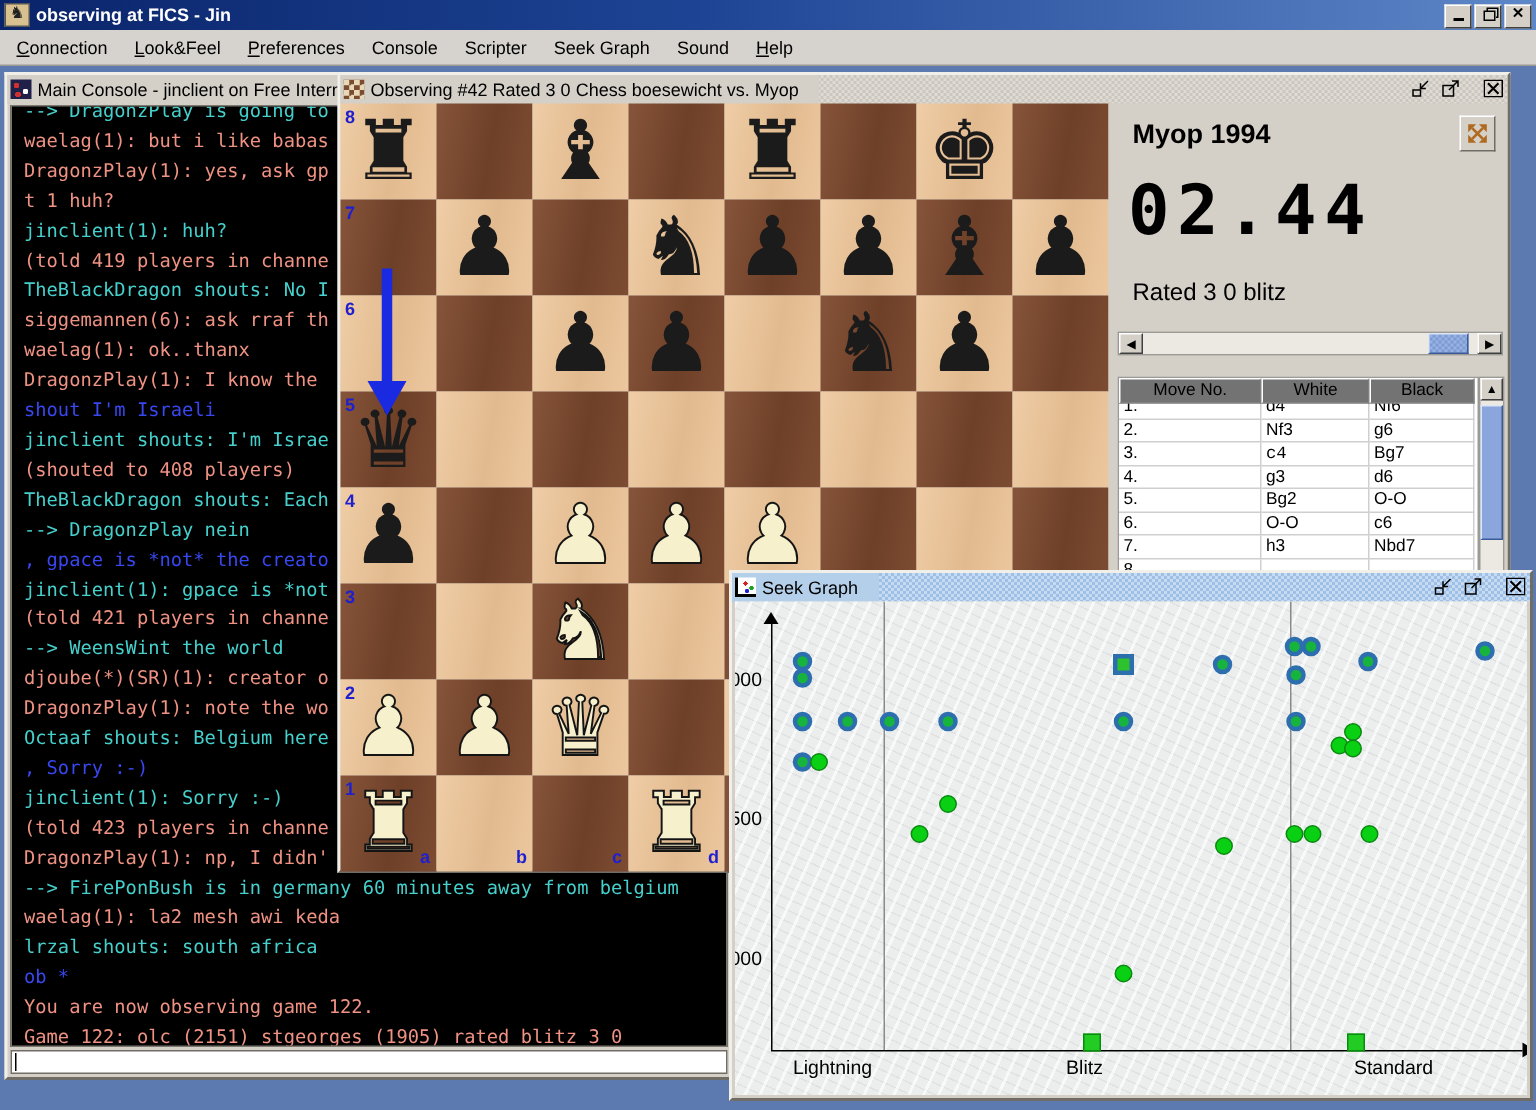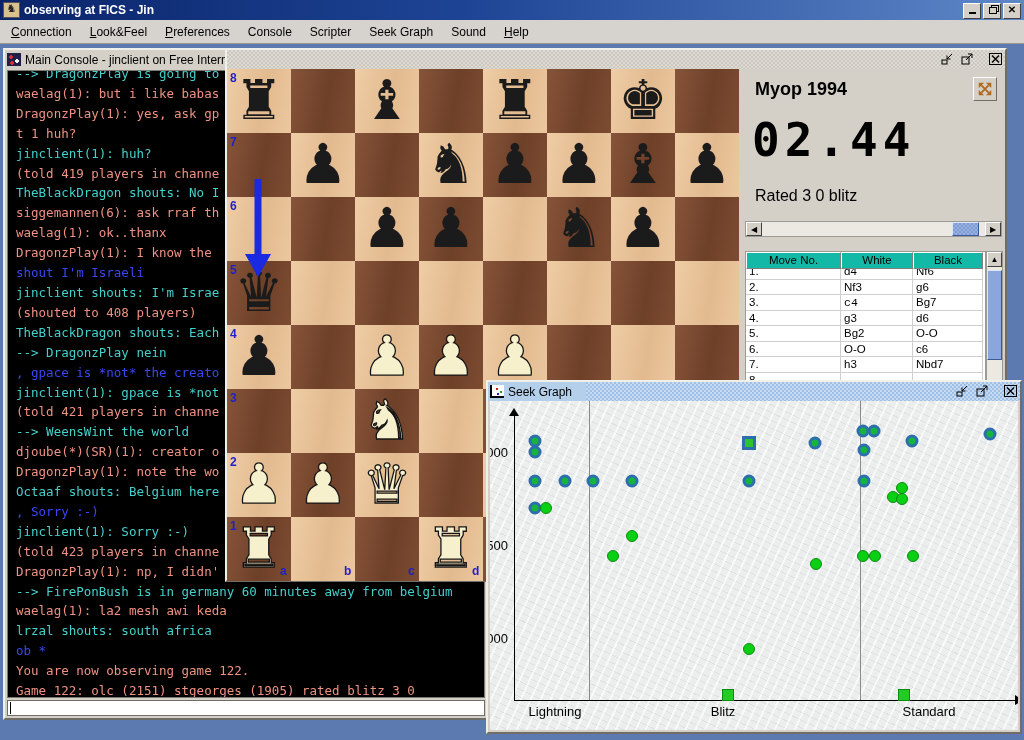--- a/index.html
+++ b/index.html
@@ -67,21 +67,21 @@
   .hslider{position:absolute;left:6px;top:152px;width:257px;height:16px;
     background:#ece9e2;border:1px solid #9c9a94;box-sizing:border-box;}
   .sl-btn{position:absolute;top:0;width:16px;height:14px;background:#d4d0c8;border:1px solid;
     border-color:#fff #404040 #404040 #fff;font-size:8px;line-height:13px;text-align:center;color:#000;box-sizing:border-box;}
   .sl-thumb{position:absolute;left:206px;top:0;width:27px;height:14px;background:#8aa6dc;
     background-image:conic-gradient(#7c9ad4 0% 25%,#9ab2e2 25% 50%,#7c9ad4 50% 75%,#9ab2e2 75%);background-size:4px 4px;
     border:1px solid;border-color:#dce6f6 #3a5a9a #3a5a9a #dce6f6;box-sizing:border-box;}
   
   .mtable{position:absolute;left:6px;top:182px;width:239px;bottom:4px;background:#fff;border:1px solid #9c9a94;overflow:hidden;}
   .mthead{position:absolute;left:0;top:0;width:100%;height:17px;display:flex;z-index:2;}
-  .mth{background:#14b8a6;border:1px solid;border-color:#fff #808080 #808080 #fff;box-sizing:border-box;
+  .mth{background:#737373;border:1px solid;border-color:#fff #808080 #808080 #fff;box-sizing:border-box;
     font-size:11.5px;text-align:center;line-height:15px;color:#000;}
   .mtbody{position:absolute;left:0;top:12px;width:100%;}
   .mtr{display:flex;height:15.5px;}
   .mtd{font-size:11.5px;line-height:15px;padding-left:3px;box-sizing:border-box;color:#000;
     border-right:1px solid #cfcfcf;border-bottom:1px solid #cfcfcf;overflow:hidden;}
   .vscroll{position:absolute;right:2px;top:182px;width:17px;bottom:4px;background:#ece9e2;border:1px solid #9c9a94;box-sizing:border-box;}
   .vs-btn{position:absolute;left:0;top:0;width:15px;height:15px;background:#d4d0c8;border:1px solid;
     border-color:#fff #404040 #404040 #fff;font-size:8px;line-height:13px;text-align:center;color:#000;box-sizing:border-box;}
   .vs-thumb{position:absolute;left:0;top:18px;width:15px;height:90px;background:#8aa6dc;
     border:1px solid;border-color:#dce6f6 #3a5a9a #3a5a9a #dce6f6;box-sizing:border-box;}
@@ -140,20 +140,24 @@
       <div class="console-body">
         <div class="clog" id="console-log"><div class="c-cyan">--&gt; DragonzPlay is going to</div><div class="c-salmon">waelag(1): but i like babas</div><div class="c-salmon">DragonzPlay(1): yes, ask gp</div><div class="c-salmon">t 1 huh?</div><div class="c-cyan">jinclient(1): huh?</div><div class="c-salmon">(told 419 players in channe</div><div class="c-cyan">TheBlackDragon shouts: No I</div><div class="c-salmon">siggemannen(6): ask rraf th</div><div class="c-salmon">waelag(1): ok..thanx</div><div class="c-salmon">DragonzPlay(1): I know the</div><div class="c-blue">shout I'm Israeli</div><div class="c-cyan">jinclient shouts: I'm Israe</div><div class="c-salmon">(shouted to 408 players)</div><div class="c-cyan">TheBlackDragon shouts: Each</div><div class="c-cyan">--&gt; DragonzPlay nein</div><div class="c-blue">, gpace is *not* the creato</div><div class="c-cyan">jinclient(1): gpace is *not</div><div class="c-salmon">(told 421 players in channe</div><div class="c-cyan">--&gt; WeensWint the world</div><div class="c-salmon">djoube(*)(SR)(1): creator o</div><div class="c-salmon">DragonzPlay(1): note the wo</div><div class="c-cyan">Octaaf shouts: Belgium here</div><div class="c-blue">, Sorry :-)</div><div class="c-cyan">jinclient(1): Sorry :-)</div><div class="c-salmon">(told 423 players in channe</div><div class="c-salmon">DragonzPlay(1): np, I didn'</div><div class="c-cyan">--&gt; FirePonBush is in germany 60 minutes away from belgium</div><div class="c-salmon">waelag(1): la2 mesh awi keda</div><div class="c-cyan">lrzal shouts: south africa</div><div class="c-blue">ob *</div><div class="c-salmon">You are now observing game 122.</div><div class="c-salmon">Game 122: olc (2151) stgeorges (1905) rated blitz 3 0</div></div>
       </div>
       <div class="console-input" title="">
           <span class="caret"></span>
         </div>
     </div>
 
     <div class="iframe" id="board-win">
       <div class="ititle">
+        <span class="ttl-left">
+          <span class="win-icon" style="background-image:conic-gradient(#7a4c30 0% 25%,#e8d8b8 25% 50%,#7a4c30 50% 75%,#e8d8b8 75%);background-size:7px 7px;"></span>
+          <span>Observing #42 Rated 3 0 Chess boesewicht vs. Myop</span>
+        </span>
         <div class="iframe-btns">
           <div class="ifb">
             <svg width="13" height="12" viewBox="0 0 13 12">
                 <rect x="1" y="7" width="5" height="4" fill="none" stroke="#000"></rect>
                 <path d="M11 1 L6 6 M6 2.5 v3.5 h3.5" stroke="#000" fill="none"></path>
               </svg>
           </div>
           <div class="ifb">
             <svg width="13" height="12" viewBox="0 0 13 12">
                 <rect x="1" y="4" width="7" height="7" fill="none" stroke="#000"></rect>

